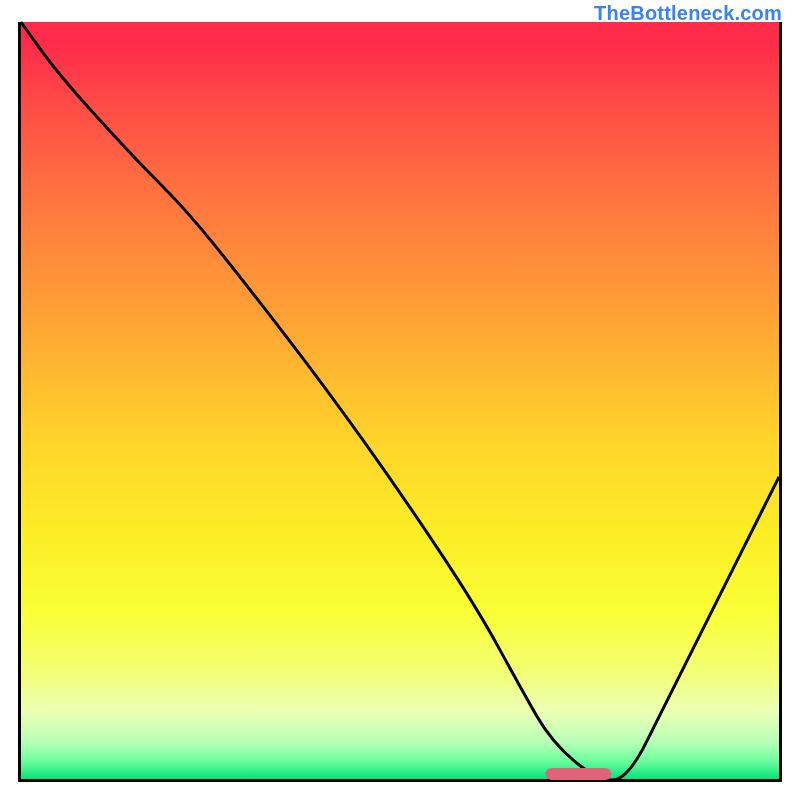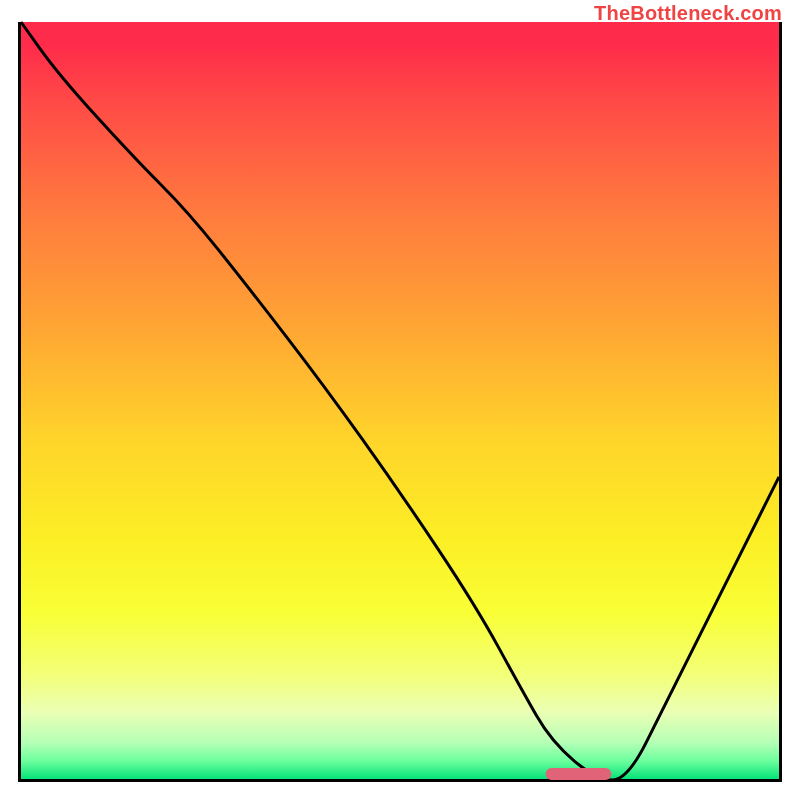--- a/index.html
+++ b/index.html
@@ -40,21 +40,21 @@
   .frame-right { left: 779px; top: 22px;  width: 3px;  height: 760px; }
   .frame-bottom{ left: 18px;  top: 779px; width: 764px; height: 3px; }
 
   .watermark {
     position: absolute;
     top: 2px;
     right: 18px;
     font-family: Arial, Helvetica, sans-serif;
     font-size: 20px;
     font-weight: bold;
-    color: #ef4444;
+    color: #3b82f6;
     letter-spacing: 0.2px;
   }
 
   
   svg.curve {
     position: absolute;
     left: 21px;
     top: 22px;
     width: 758px;
     height: 758px;

